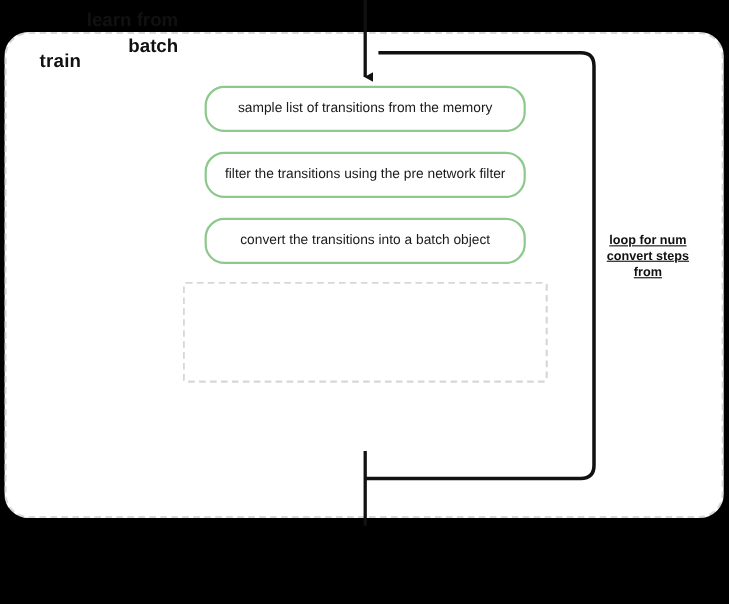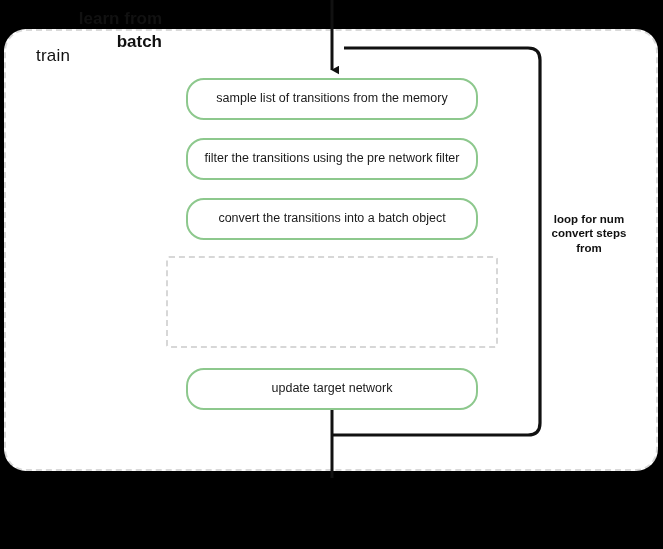--- a/index.html
+++ b/index.html
@@ -25,21 +25,21 @@
     background: #ffffff;
     border: 2px dashed #d9d9d9;
     border-radius: 22px;
     box-sizing: border-box;
   }
   #train-title {
     position: absolute;
     left: 36px;
     top: 46px;
     font-size: 17px;
-    font-weight: normal;
+    font-weight: bold;
     color: #111111;
     letter-spacing: 0.2px;
   }
   
   .gbox {
     position: absolute;
     left: 186px;
     width: 292px;
     height: 42px;
     background: #ffffff;
@@ -88,20 +88,21 @@
   #loop-label {
     position: absolute;
     left: 543px;
     top: 212px;
     width: 92px;
     text-align: center;
     font-size: 11.5px;
     font-weight: bold;
     color: #111111;
     line-height: 1.25;
+    text-decoration: underline;
   }
 
   
   #connectors {
     position: absolute;
     left: 0;
     top: 0;
     width: 663px;
     height: 549px;
     pointer-events: none;
@@ -138,19 +139,16 @@
     <span>convert the transitions into a batch object</span>
   </div>
 
   <div class="gbox" id="box-filter">
     <span>filter the transitions using the pre network filter</span>
   </div>
 
   <div id="learn-block"></div>
   <div id="learn-title"><span>learn from</span><br><span>batch</span></div>
 
-  <div class="gbox" id="box-update">
-    <span>update target network</span>
-  </div>
 
   <div id="loop-label"><span>loop for num</span><br><span>convert steps</span><br><span>from</span></div>
 
 </div>
 
 </body></html>

